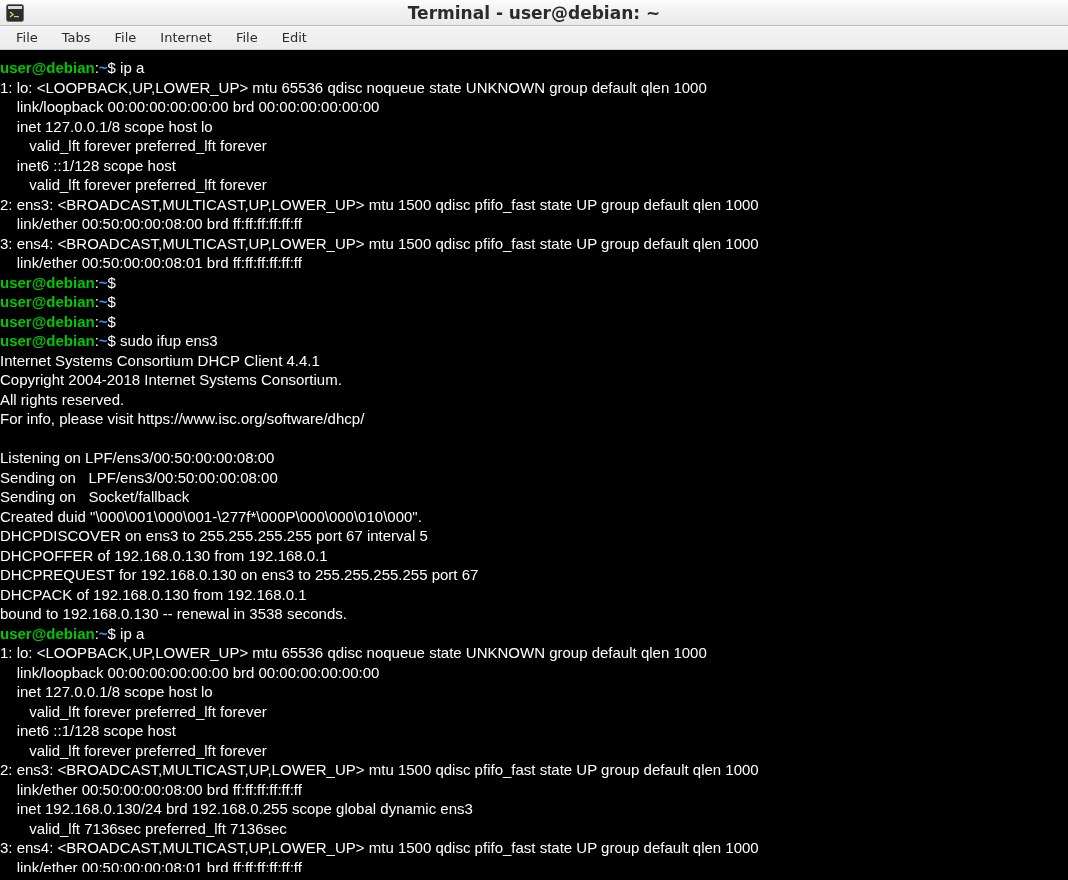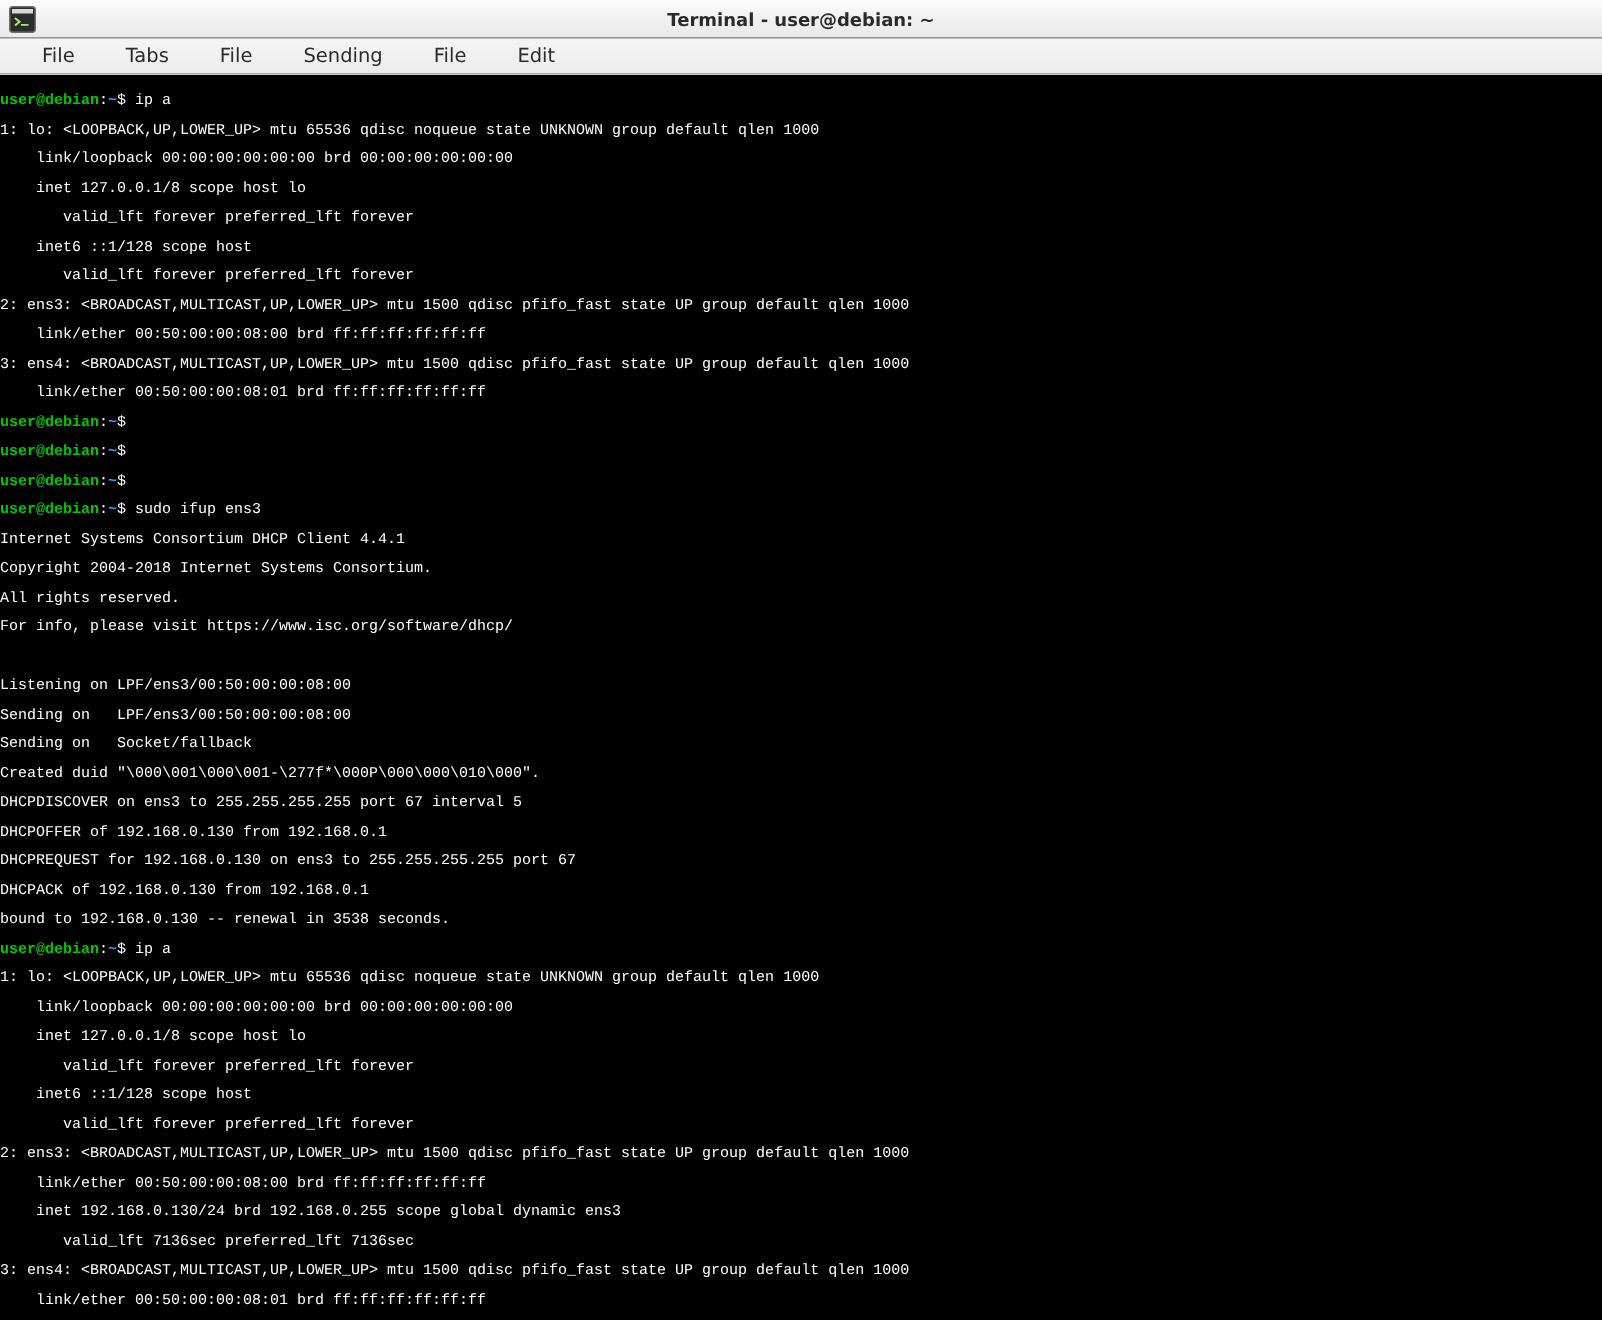--- a/index.html
+++ b/index.html
@@ -25,48 +25,47 @@
   .titlebar .app-icon {
     width: 18px;
     height: 18px;
     margin-right: 6px;
   }
   .titlebar .title-text {
     position: absolute;
     left: 0;
     right: 0;
     text-align: center;
-    font-size: 12px;
+    font-size: 17px;
     font-weight: bold;
     color: #2b2b2b;
     pointer-events: none;
   }
   
   .menubar {
     height: 24px;
     background: linear-gradient(to bottom, #f4f4f4, #ececec);
     border-bottom: 1px solid #cfcfcf;
     display: flex;
     align-items: center;
-    padding: 0 16px;
+    padding: 0 4px;
     box-sizing: border-box;
-    gap: 10px;
   }
   .menubar .menu-item {
     font-size: 13px;
     color: #2b2b2b;
     padding: 2px 12px;
     cursor: default;
   }
   
   .terminal {
     background: #000;
     color: #ffffff;
-    font-family: Liberation Mono, monospace;
-    font-size: 10px;
+    font-family: Liberation Sans, sans-serif;
+    font-size: 15px;
     line-height: 19.5px;
     padding: 8px 0 0 0;
     white-space: pre;
     letter-spacing: 0px;
     height: calc(880px - 26px - 24px - 8px);
     box-sizing: border-box;
     overflow: hidden;
   }
   .c-user  { color: #00c800; font-weight: bold; }
   .c-path  { color: #3d97ff; font-weight: bold; }
@@ -84,21 +83,21 @@
       <rect x="8" y="12" width="5" height="1.2" fill="#9fe870"></rect>
     </svg>
   </span>
   <div class="title-text">Terminal - user@debian: ~</div>
 </div>
 
 <div class="menubar">
   <div class="menu-item">File</div>
   <div class="menu-item">Tabs</div>
   <div class="menu-item">File</div>
-  <div class="menu-item">Sending</div>
+  <div class="menu-item">Internet</div>
   <div class="menu-item">File</div>
   <div class="menu-item">Edit</div>
 </div>
 
 <div class="terminal" id="terminal"><span class="c-user">user@debian</span><span class="c-white">:</span><span class="c-path">~</span><span class="c-white">$ </span><span class="c-white">ip a</span>
 <span class="c-white">1: lo: &lt;LOOPBACK,UP,LOWER_UP&gt; mtu 65536 qdisc noqueue state UNKNOWN group default qlen 1000</span>
 <span class="c-white">    link/loopback 00:00:00:00:00:00 brd 00:00:00:00:00:00</span>
 <span class="c-white">    inet 127.0.0.1/8 scope host lo</span>
 <span class="c-white">       valid_lft forever preferred_lft forever</span>
 <span class="c-white">    inet6 ::1/128 scope host</span>

